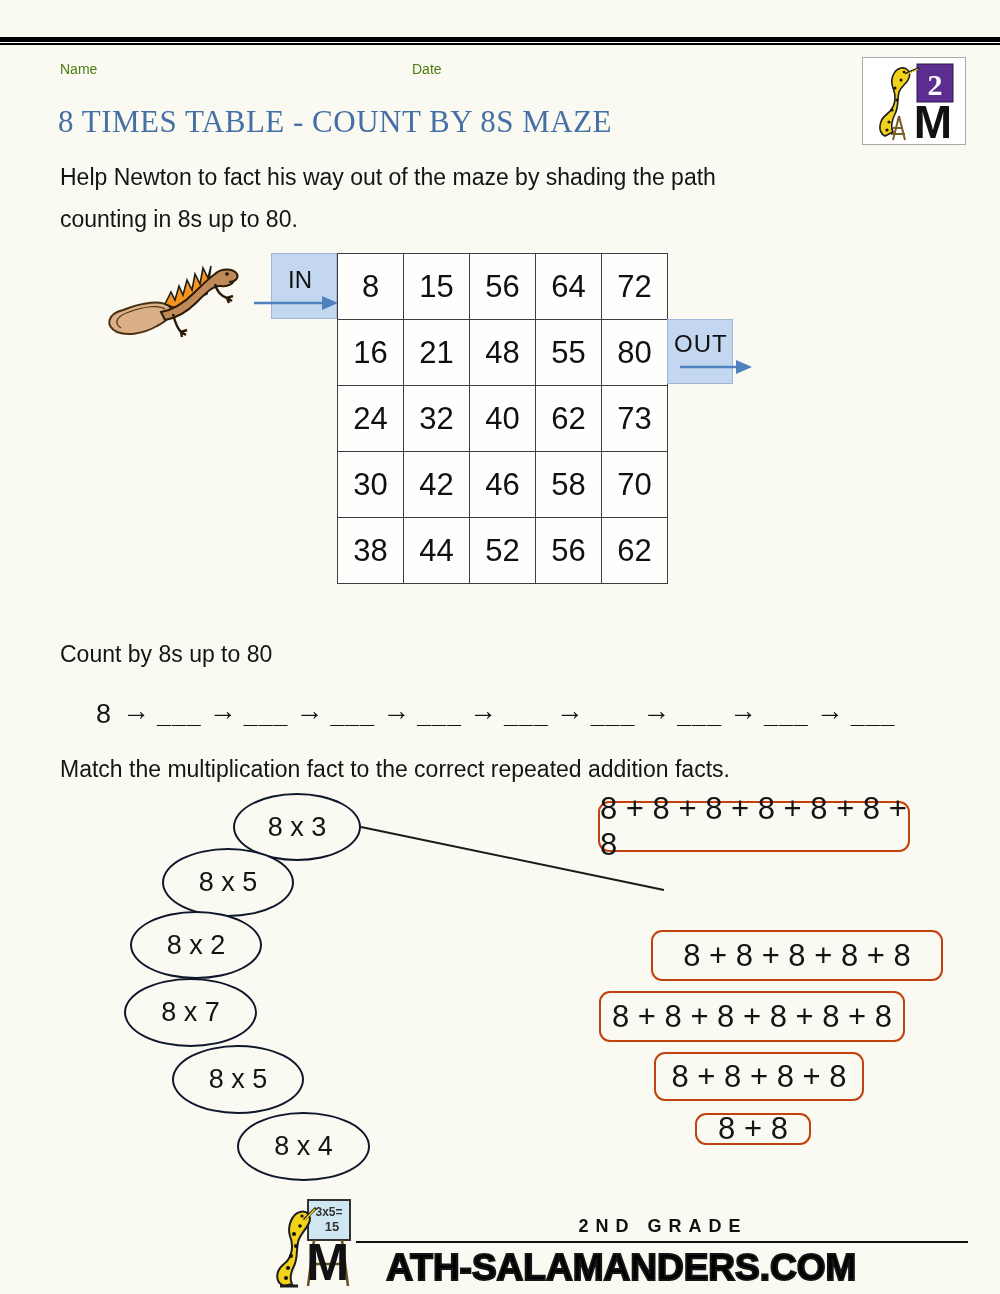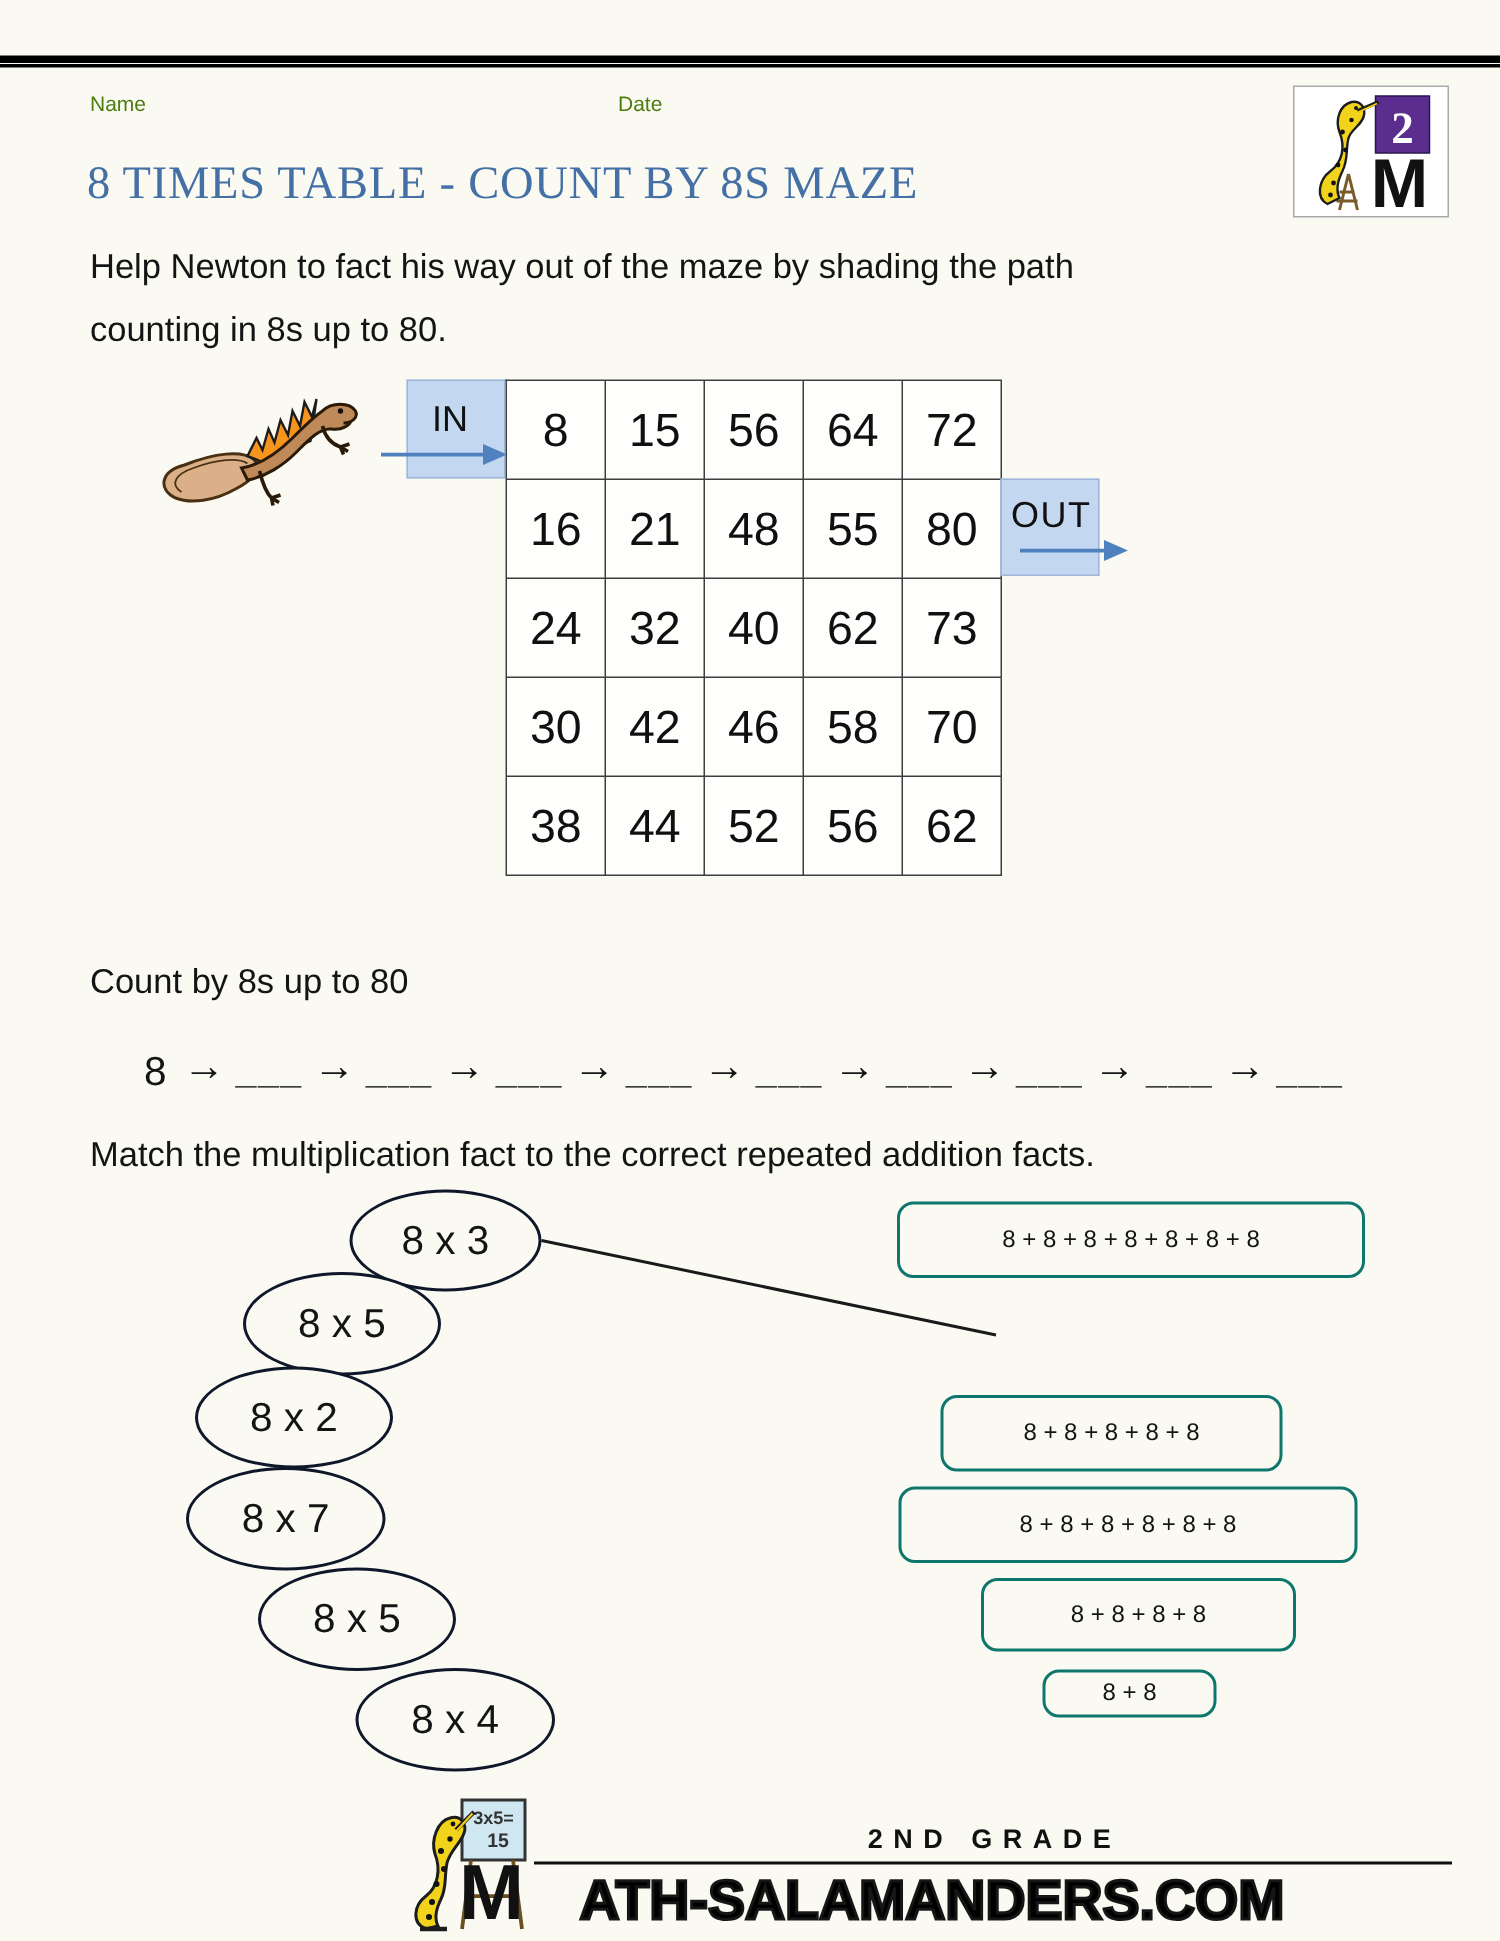--- a/index.html
+++ b/index.html
@@ -49,23 +49,23 @@
   .seq-arrow { font-size:28px; font-weight:700; margin:0 7px 6px 7px; }
   .seq-blank { font-size:25px; font-weight:700; letter-spacing:1px; }
 
   
   .match-heading { position:absolute; left:60px; top:756px; font-size:23px; }
   .match { position:absolute; left:0; top:788px; width:1000px; height:410px; }
   .match svg.connector { position:absolute; left:0; top:0; }
   .oval { position:absolute; border:2px solid #0f172a; border-radius:50%;
           display:flex; align-items:center; justify-content:center;
           font-size:27px; background:#fafaf2; }
-  .fact-box { position:absolute; border:2px solid #0f766e; border-radius:11px;
+  .fact-box { position:absolute; border:2px solid #c2410c; border-radius:11px;
               display:flex; align-items:center; justify-content:center;
-              font-size:16px; background:#fafaf2; }
+              font-size:31px; background:#fafaf2; }
 
   
   .footer { position:absolute; left:268px; top:1194px; width:712px; height:100px; }
   .footer-grade { position:absolute; left:90px; top:22px; width:610px; text-align:center;
                   font-size:18px; font-weight:700; letter-spacing:7px; color:#111; }
   .footer-rule { position:absolute; left:88px; top:47px; width:612px; height:2px; background:#111; }
   .footer-site { position:absolute; left:38px; top:38px; white-space:nowrap; }
   .footer-m { font-size:52px; font-weight:900; color:#111; letter-spacing:-2px; }
   .footer-rest { font-size:37px; font-weight:800; color:#000000;
                  -webkit-text-stroke:2px #161616; letter-spacing:0px;padding-left:39px; }
@@ -201,21 +201,21 @@
     </svg>
 
     <div class="oval" style="left:233px; top:5px;  width:128px; height:68px;">8 x 3</div>
     <div class="oval" style="left:162px; top:60px; width:132px; height:69px;">8 x 5</div>
     <div class="oval" style="left:130px; top:123px;width:132px; height:68px;">8 x 2</div>
     <div class="oval" style="left:124px; top:190px;width:133px; height:69px;">8 x 7</div>
     <div class="oval" style="left:172px; top:257px;width:132px; height:69px;">8 x 5</div>
     <div class="oval" style="left:237px; top:324px;width:133px; height:69px;">8 x 4</div>
 
     <div class="fact-box" style="left:598px; top:13px;  width:312px; height:51px;">8 + 8 + 8 + 8 + 8 + 8 + 8</div>
-    <div class="fact-box" style="left:627px; top:142px; width:228px; height:51px;">8 + 8 + 8 + 8 + 8</div>
+    <div class="fact-box" style="left:651px; top:142px; width:292px; height:51px;">8 + 8 + 8 + 8 + 8</div>
     <div class="fact-box" style="left:599px; top:203px; width:306px; height:51px;">8 + 8 + 8 + 8 + 8 + 8</div>
     <div class="fact-box" style="left:654px; top:264px; width:210px; height:49px;">8 + 8 + 8 + 8</div>
     <div class="fact-box" style="left:695px; top:325px; width:116px; height:32px;">8 + 8</div>
   </div>
 
   <div class="footer">
     <svg class="mascot" width="88" height="98" viewBox="0 0 88 98">
 
       <rect x="40" y="6" width="42" height="40" fill="#cfe7f0" stroke="#333" stroke-width="2"></rect>
       <text x="61" y="22" text-anchor="middle" font-size="12" font-weight="bold" fill="#333" font-family="Liberation Sans, sans-serif">3x5=</text>

